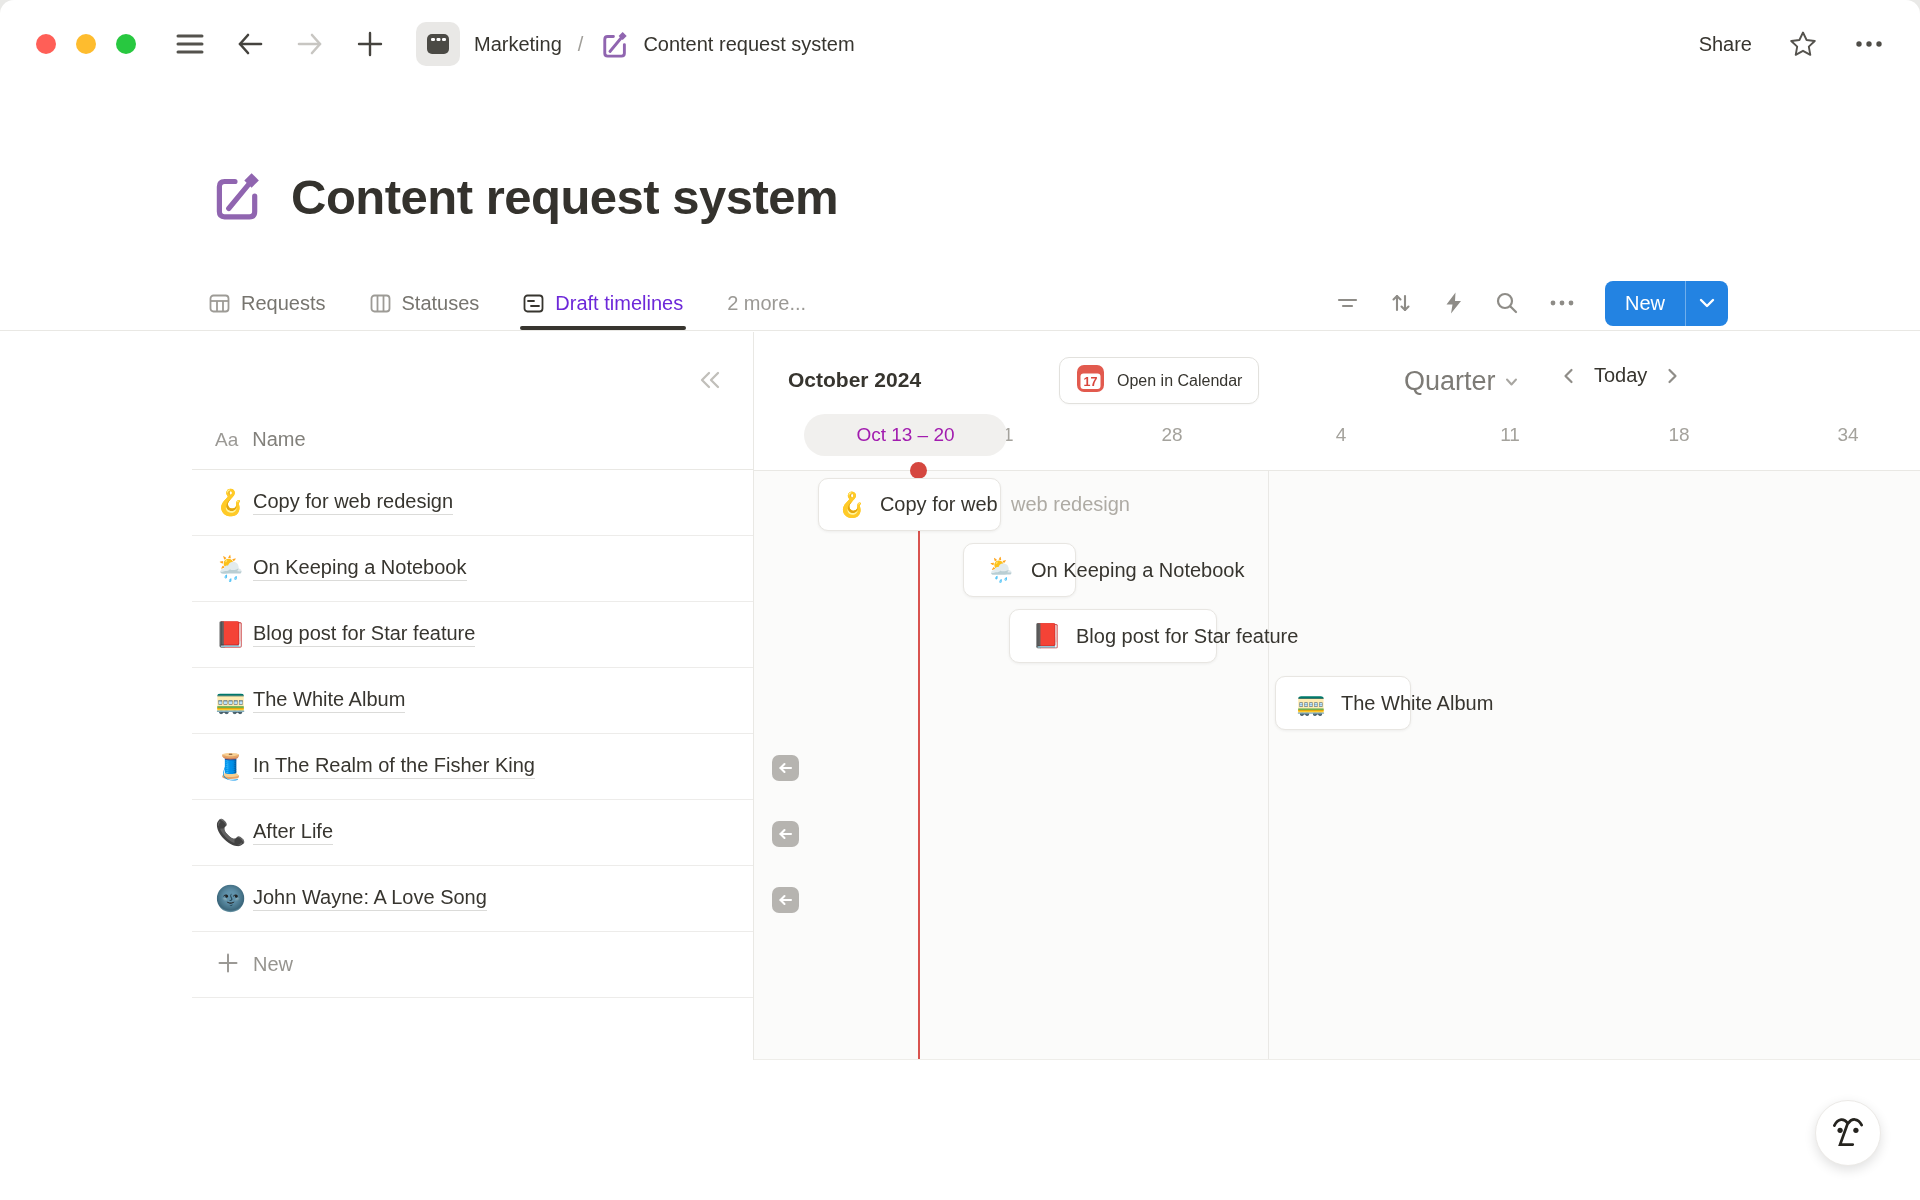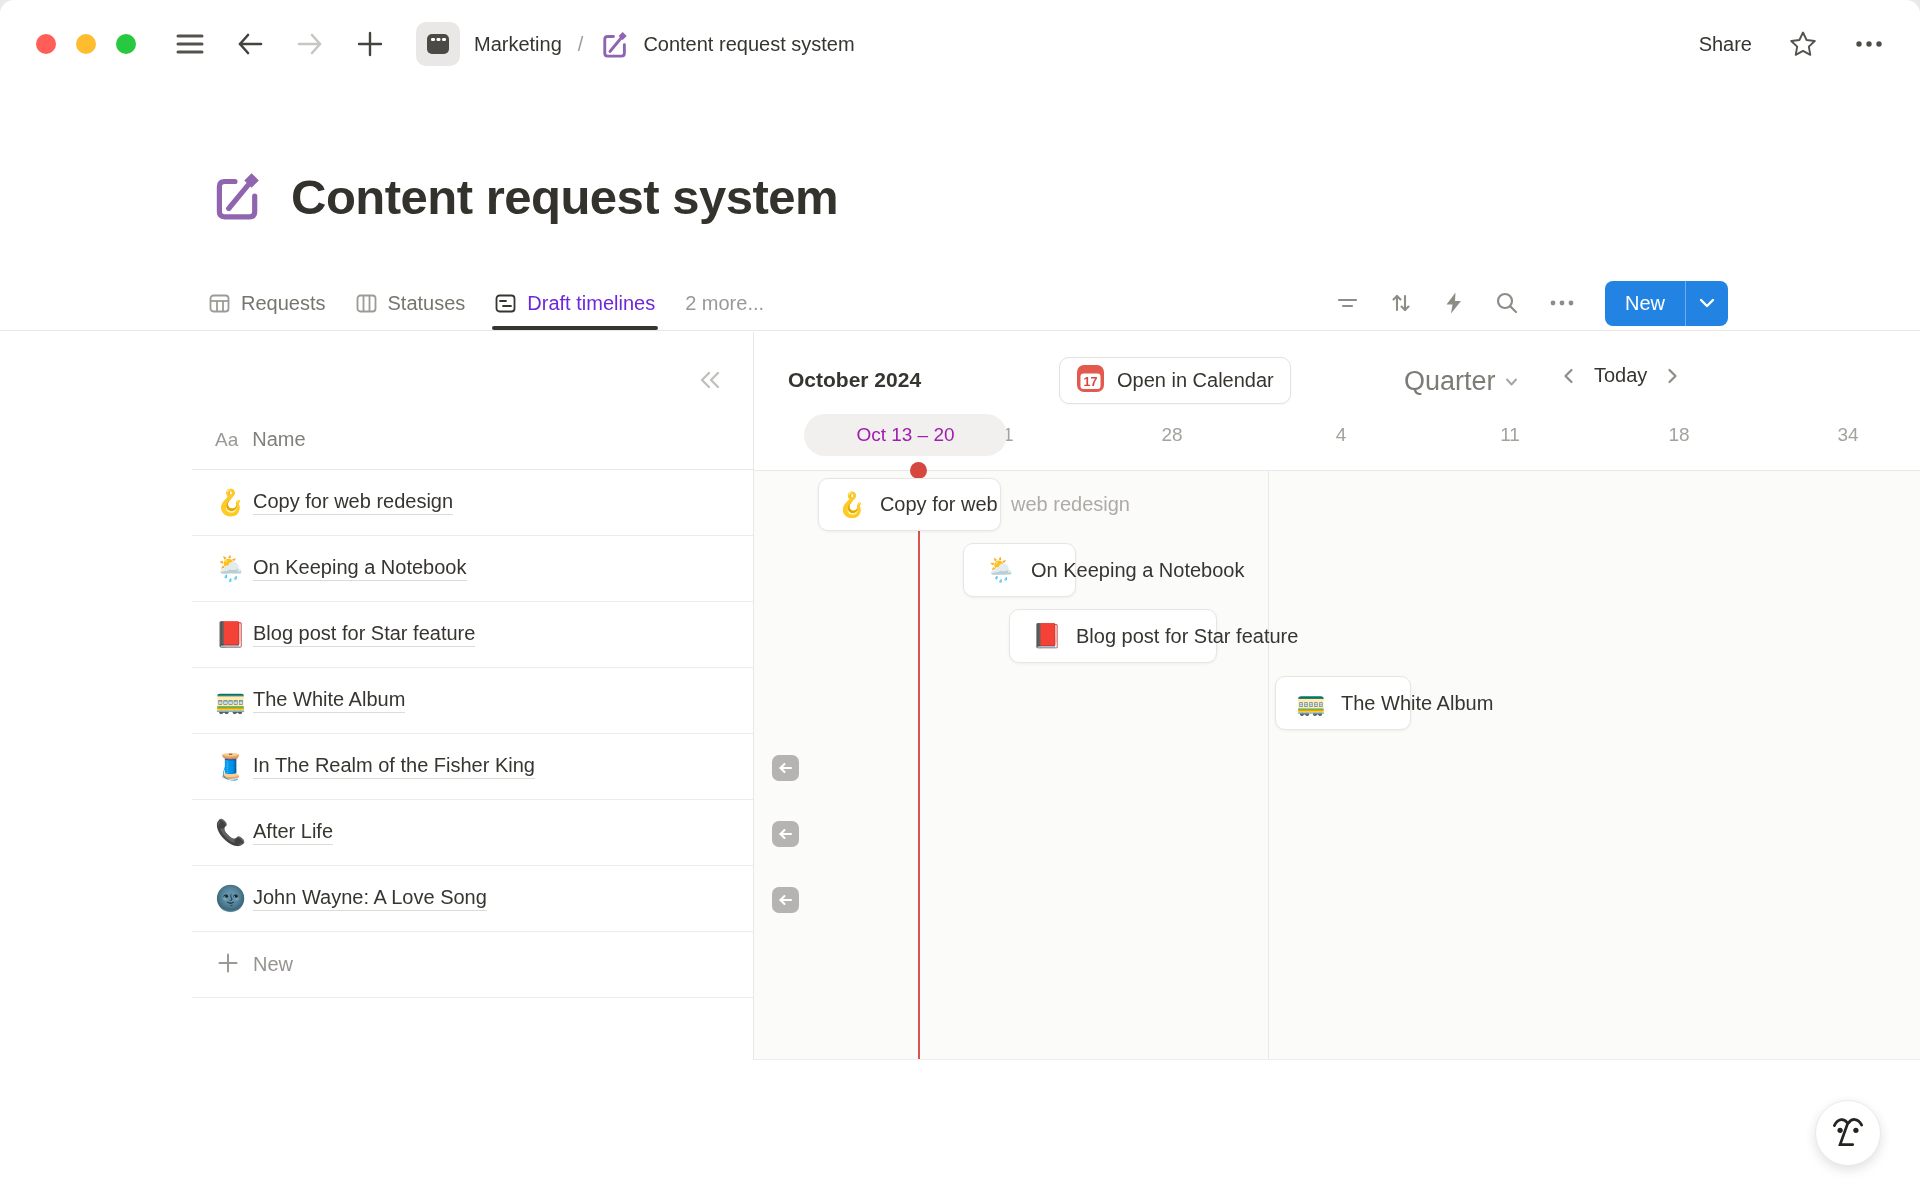--- a/index.html
+++ b/index.html
@@ -23,21 +23,21 @@
   .crumb-sep { color:#a09e99; font-size:20px; padding:0 2px; }
   .tb-right { display:flex; align-items:center; gap:36px; }
   .share { font-size:20px; color:#37352f; cursor:pointer; }
 
   
   .title-row { position:absolute; left:209px; top:168px; display:flex; align-items:center; gap:28px; }
   .page-title { font-size:49px; font-weight:700; letter-spacing:-0.5px; color:#34322d; }
 
   
   .tabsbar { position:absolute; left:0; top:276px; width:1920px; height:55px; border-bottom:1px solid #e9e8e4; }
-  .tabs { position:absolute; left:209px; top:0; height:54px; display:flex; align-items:center; gap:30px; }
+  .tabs { position:absolute; left:209px; top:0; height:54px; display:flex; align-items:center; gap:44px; }
   .tab { position:relative; height:54px; display:flex; align-items:center; gap:11px; font-size:20px; color:#77756f; cursor:pointer; }
   .tab.active { color:#6d28d9; font-weight:500; }
   .tab.active::after { content:""; position:absolute; left:-3px; right:-3px; bottom:0; height:4px; background:#37352f; border-radius:2px; }
   .tab.more { color:#9b9995; }
   .viewtools { position:absolute; right:192px; top:0; height:54px; display:flex; align-items:center; gap:30px; }
   .new-btn { display:flex; align-items:stretch; height:45px; border-radius:8px; overflow:hidden; background:#2383e2; color:#fff; cursor:pointer; }
   .new-main { display:flex; align-items:center; padding:0 20px; font-size:20px; font-weight:500; }
   .new-sep { width:1px; background:rgba(255,255,255,0.35); }
   .new-chev { display:flex; align-items:center; padding:0 12px; }
 
@@ -52,21 +52,21 @@
   .prow .emoji { margin-left:23px; width:38px; font-size:25px; }
   .prow .pname { font-size:20px; font-weight:500; color:#37352f; border-bottom:1.5px solid rgba(55,53,47,0.18); padding-bottom:1px; white-space:nowrap; }
   .prow.newrow { color:#96948f; border-bottom:1px solid #edecea; }
   .prow.newrow .plus { margin-left:25px; width:36px; }
   .prow.newrow .pname-new { font-size:20px; color:#96948f; }
 
   
   .timeline { position:absolute; left:753px; top:332px; width:1167px; height:728px; border-left:1px solid #e9e8e4; }
   .tl-month { position:absolute; left:34px; top:36px; font-size:21px; font-weight:700; color:#37352f; }
   .open-cal { position:absolute; left:305px; top:25px; height:47px; display:flex; align-items:center; gap:12px; padding:0 16px; background:#fff; border:1px solid #e2e1dd; border-radius:10px; cursor:pointer; box-shadow:0 1px 2px rgba(15,15,15,0.03); }
-  .open-cal-label { font-size:20px; font-weight:500; color:#37352f; }
+  .open-cal-label { font-size:16px; font-weight:500; color:#37352f; }
   .zoom-ctl { position:absolute; left:650px; top:34px; display:flex; align-items:center; gap:8px; font-size:27px; color:#7d7b76; cursor:pointer; }
   .nav-ctl { position:absolute; left:807px; top:32px; display:flex; align-items:center; gap:18px; }
   .today-lbl { font-size:20px; color:#37352f; cursor:pointer; }
   .tickrow { position:absolute; left:0; top:82px; width:100%; height:56px; }
   .tick { position:absolute; top:10px; transform:translateX(-50%); font-size:19px; color:#a4a29c; z-index:1; }
   .range-pill { position:absolute; left:50px; top:0; width:203px; height:42px; background:#f1f0ee; border-radius:21px; display:flex; align-items:center; justify-content:center; font-size:19px; font-weight:500; color:#a21caf; z-index:2; }
   .tl-body { position:absolute; left:0; top:138px; width:100%; height:590px; background:#fbfbfa; border-top:1px solid #e9e8e4; border-bottom:1px solid #eeede9; }
   .gridline { position:absolute; left:514px; top:0; bottom:0; width:1px; background:#e9e8e5; }
   .today-line { position:absolute; left:164px; top:0; bottom:0; width:2px; background:#d9534f; z-index:2; }
   .today-dot { position:absolute; left:156px; top:-9px; width:17px; height:17px; border-radius:50%; background:#d5473f; z-index:3; }

